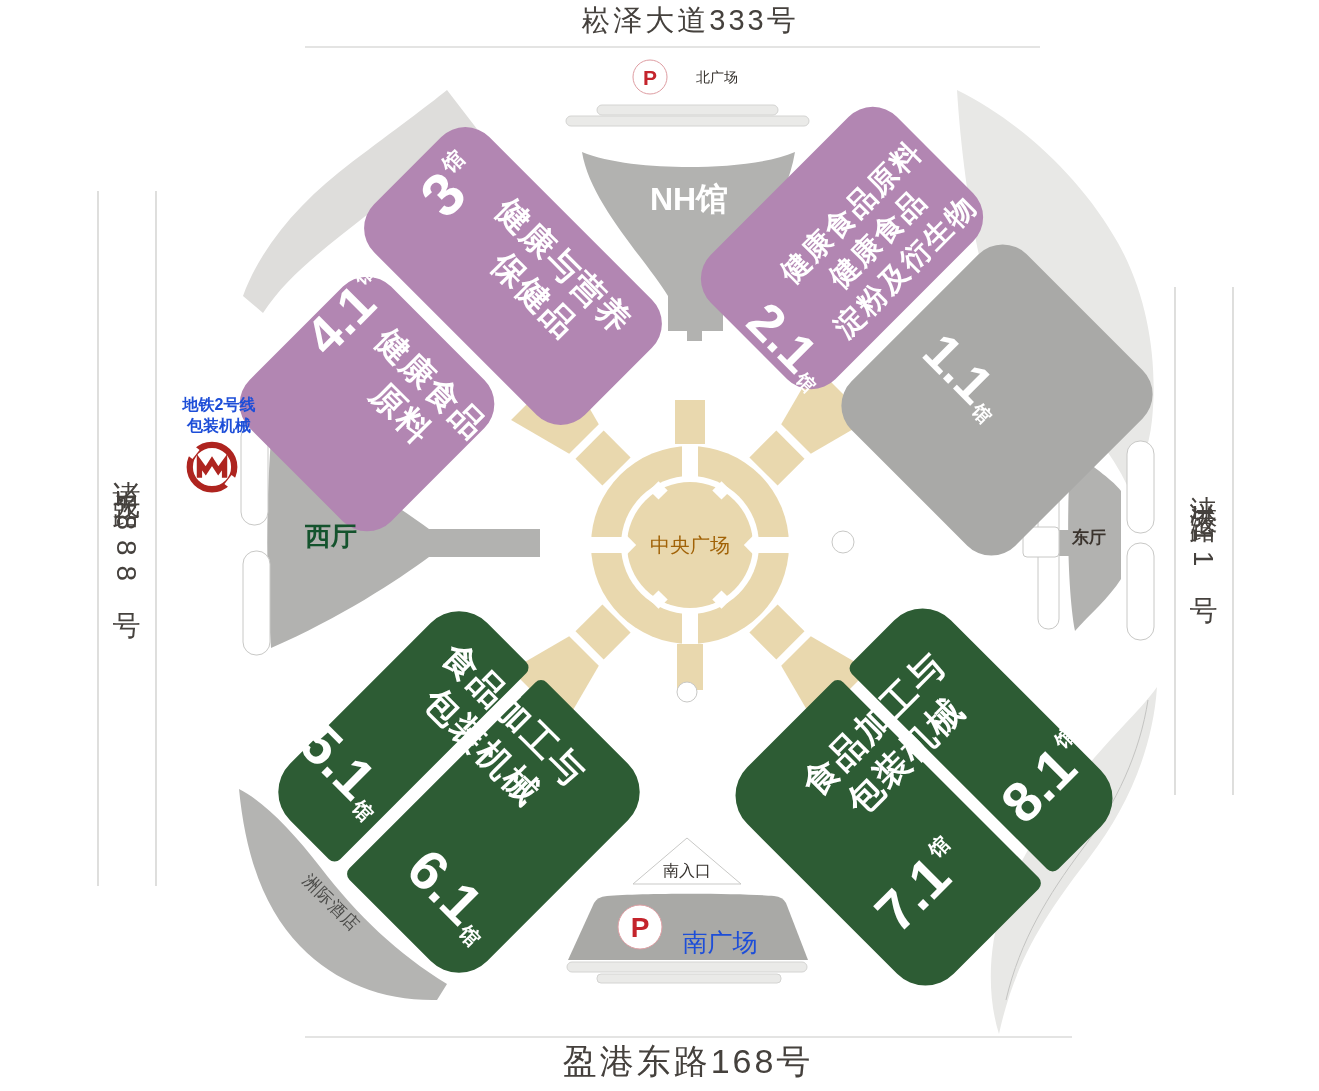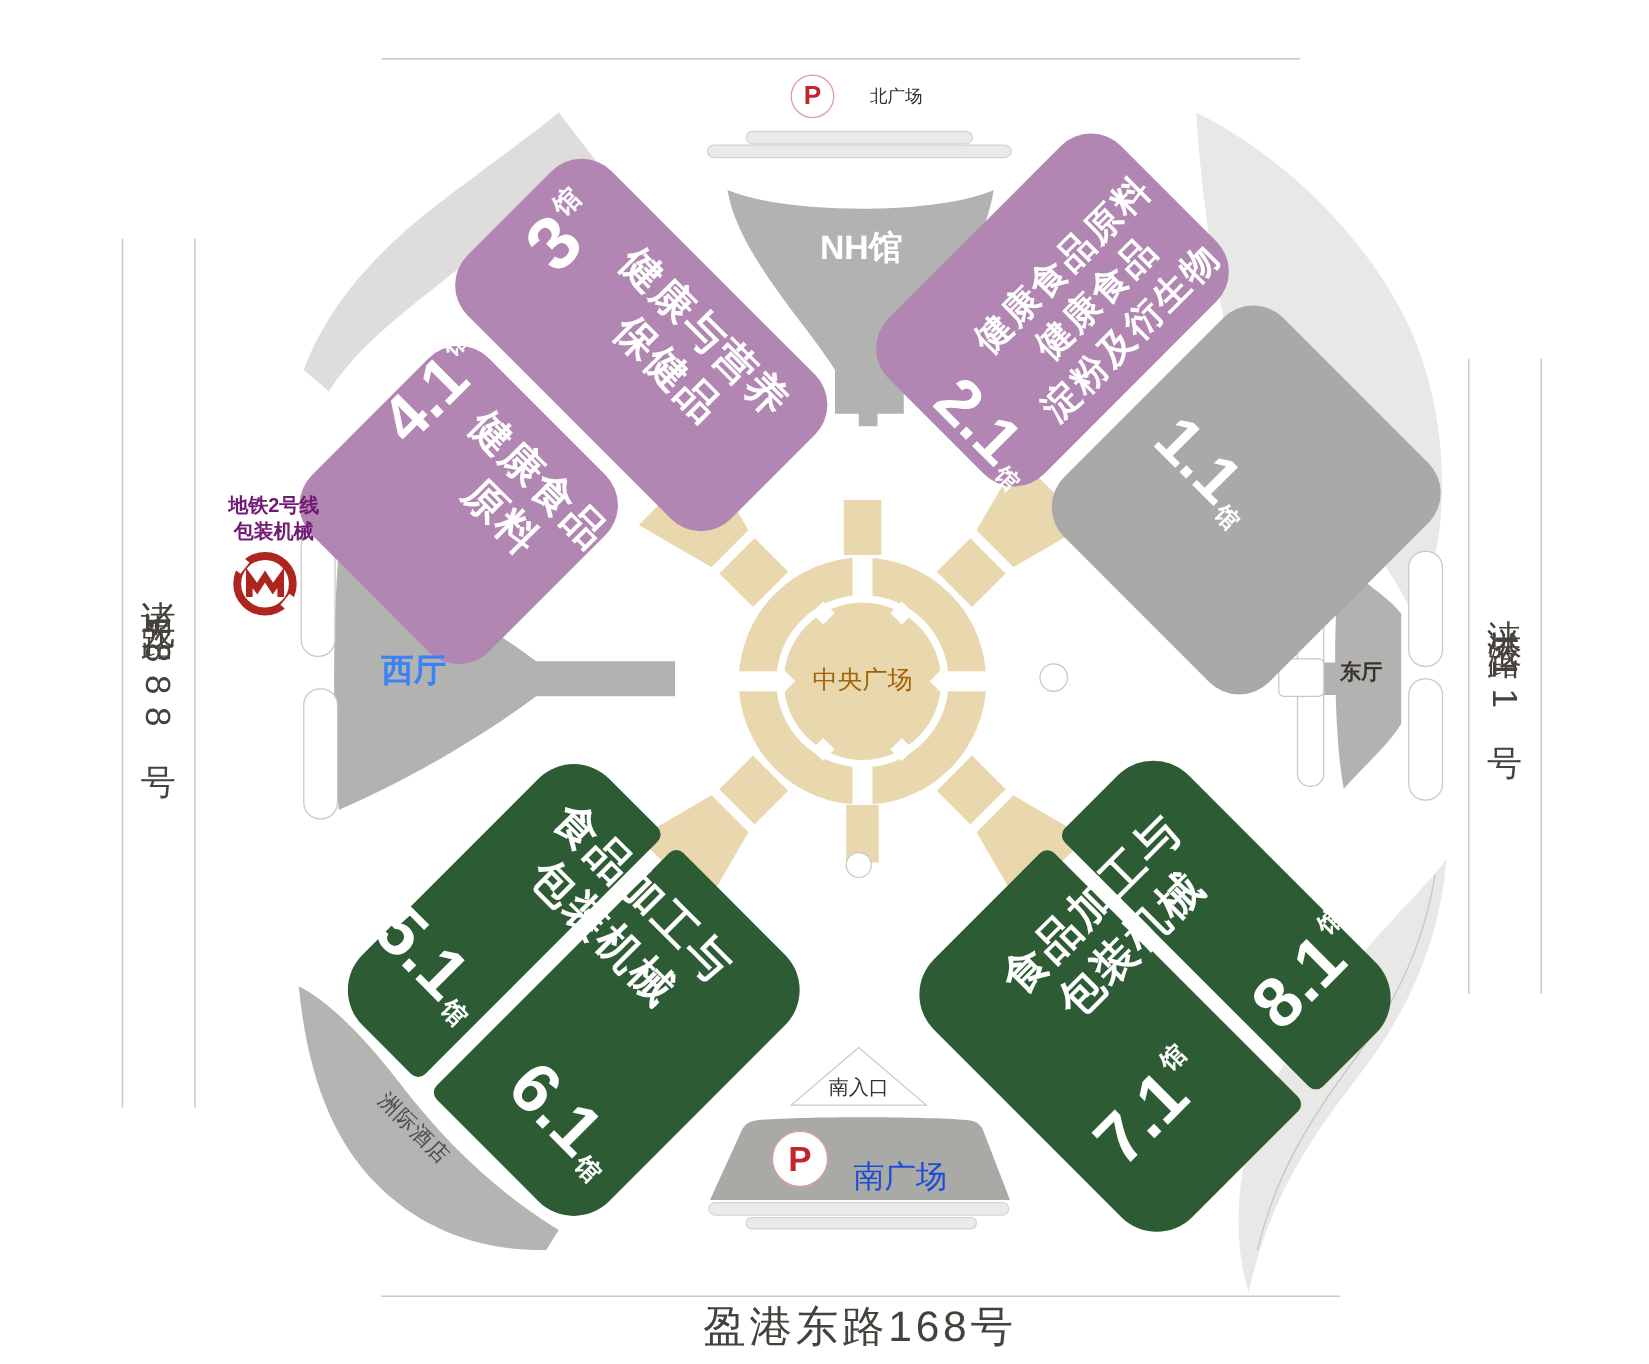--- a/index.html
+++ b/index.html
@@ -18,21 +18,21 @@
             transform:translate(-50%,-50%) rotate(var(--r,45deg));}
   .hall-num .u{font-size:.36em;margin-left:3px;}
   .u-hi{align-self:flex-start;margin-top:.14em;}
   .u-lo{align-self:flex-end;margin-bottom:.02em;}
   .hall-cat{position:absolute;color:#fff;font-weight:bold;text-align:center;white-space:pre-line;
             transform:translate(-50%,-50%) rotate(var(--r,45deg));line-height:1.28;letter-spacing:2px;}
   .road{color:#45413d;font-weight:500;letter-spacing:3px;}
   .vroad{writing-mode:vertical-rl;letter-spacing:10px;}
   .p-icon{position:absolute;transform:translate(-50%,-50%);border:1.5px solid #de9da2;border-radius:50%;
           background:#fff;color:#c4242c;font-weight:bold;display:flex;align-items:center;justify-content:center;}
-  .metro-text{color:#701a75;font-weight:bold;text-align:center;font-size:16px;line-height:1.3;}
+  .metro-text{color:#1d4ed8;font-weight:bold;text-align:center;font-size:16px;line-height:1.3;}
   .stage{--purple:#b286b2;--green:#2d5c34;--hallgray:#a9a9a7;--tan:#e9d8ae;}
 </style>
 </head>
 <body>
 
 <div class="stage">
 
   <svg class="base" width="1319" height="1091" viewBox="0 0 1319 1091">
 
     <g stroke="#c9c9c7" stroke-width="1.2">
@@ -164,34 +164,35 @@
   <div class="hall-cat" style="left:416px;top:399px;--r:45deg;font-size:33px;">健康食品
 原料</div>
   <div class="hall-cat" style="left:878px;top:239px;--r:-45deg;font-size:29px;line-height:1.32;">健康食品原料
 健康食品
 淀粉及衍生物</div>
   <div class="hall-cat" style="left:498px;top:731px;--r:45deg;font-size:35px;">食品加工与
 包装机械</div>
   <div class="hall-cat" style="left:890px;top:740px;--r:-45deg;font-size:35px;">食品加工与
 包装机械</div>
 
+  <div class="lbl road" style="left:690px;top:21px;font-size:29px;">崧泽大道333号</div>
   <div class="lbl road" style="left:688px;top:1062px;font-size:34px;">盈港东路168号</div>
   <div class="lbl road vroad" style="left:126px;top:530px;font-size:28px;">诸光路1888号</div>
   <div class="lbl road vroad" style="left:1203px;top:530px;font-size:28px;">涞港路111号</div>
 
   <div class="p-icon" style="left:650px;top:77px;width:33px;height:33px;font-size:21px;">P</div>
   <div class="lbl" style="left:717px;top:77px;font-size:14px;color:#35312d;">北广场</div>
 
   <div class="p-icon" style="left:640px;top:927px;width:43px;height:43px;font-size:28px;">P</div>
   <div class="lbl" style="left:720px;top:926px;font-size:25px;color:#1d4ed8;margin-top:16px;">南广场</div>
   <div class="lbl" style="left:687px;top:871px;font-size:16px;color:#35312d;">南入口</div>
 
-  <div class="lbl" style="left:331px;top:537px;font-size:26px;font-weight:bold;color:#3b82f6;">西厅</div>
+  <div class="lbl" style="left:331px;top:537px;font-size:26px;font-weight:bold;color:#14532d;">西厅</div>
   <div class="lbl" style="left:1089px;top:538px;font-size:17px;font-weight:bold;color:#3a332d;">东厅</div>
-  <div class="lbl" style="left:689px;top:199px;font-size:27px;font-weight:bold;color:#fff;">NH馆</div>
+  <div class="lbl" style="left:689px;top:199px;font-size:32px;font-weight:bold;color:#fff;">NH馆</div>
   <div class="lbl" style="left:690px;top:545px;font-size:20px;font-weight:500;color:#a16207;">中央广场</div>
   <div class="lbl" style="left:331px;top:903px;--r:45deg;font-size:17px;color:#4b4b49;letter-spacing:1px;">洲际酒店</div>
 
   <div class="lbl metro-text" style="left:219px;top:416px;">
     <div>地铁2号线</div>
     <div>包装机械</div>
   </div>
   <svg width="58" height="58" viewBox="-30 -30 60 60" style="position:absolute;left:212px;top:467px;transform:translate(-50%,-50%);">
     <circle r="23" fill="none" stroke="#ae241f" stroke-width="6.5"></circle>
     <path d="M -13,11 L -13,-5 L -6.5,4 L 0,-6 L 6.5,4 L 13,-5 L 13,11" fill="none" stroke="#ae241f" stroke-width="5.5"></path>

